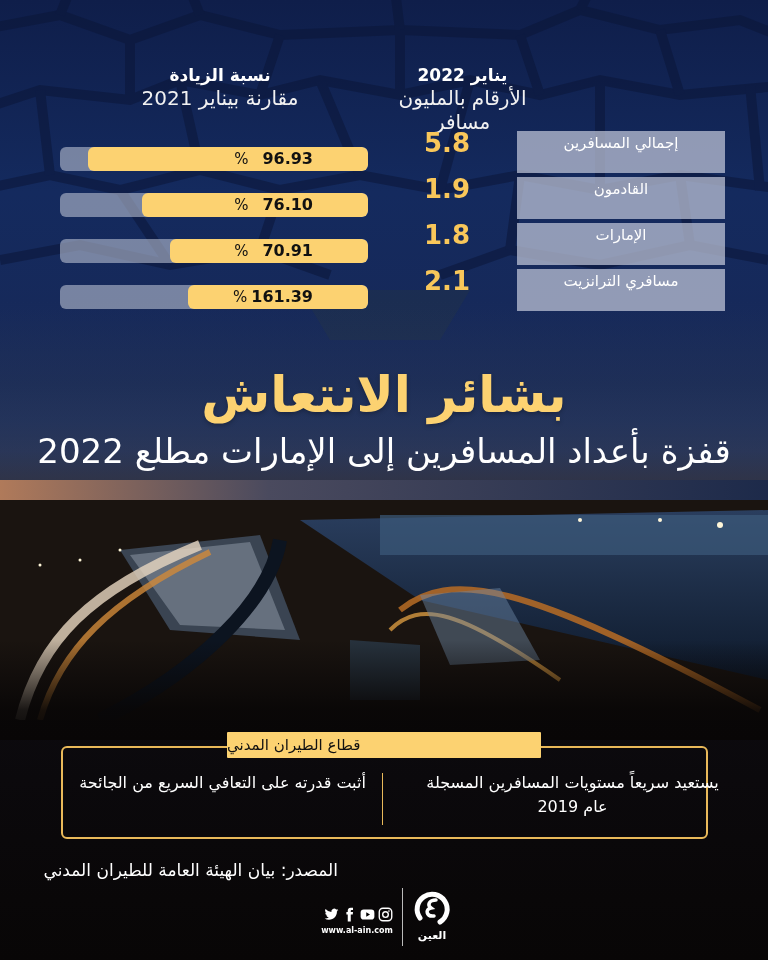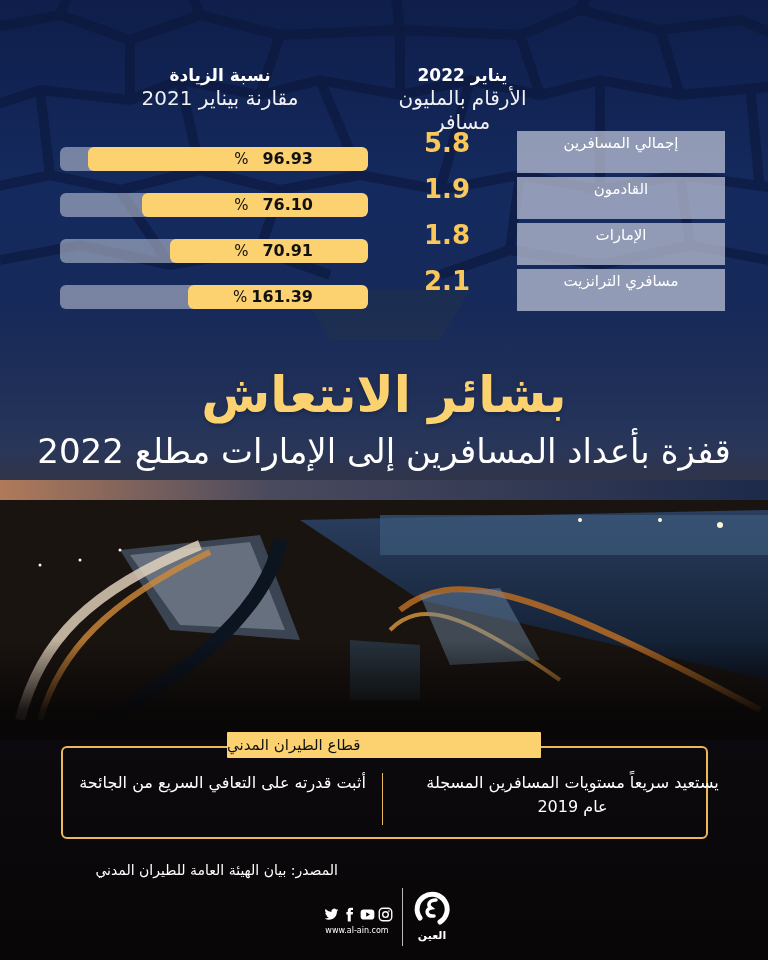--- a/index.html
+++ b/index.html
@@ -35,25 +35,25 @@
   .title { position: absolute; left: 0; top: 360px; width: 768px; text-align: center; color: #fcd271; font-weight: bold; font-size: 50px; line-height: 70px; direction: rtl; text-shadow: 0 2px 4px rgba(0,0,0,0.25); }
   .subtitle { position: absolute; left: 0; top: 432px; width: 768px; text-align: center; color: #fff; font-size: 34px; line-height: 38px; direction: rtl; }
 
   .box { position: absolute; left: 61px; top: 746px; width: 647px; height: 93px; border: 2px solid #e9b95a; border-radius: 6px; }
   .box-tag { position: absolute; left: 227px; top: 732px; width: 314px; height: 26px; border-radius: 1px; background: #fcd271; color: #111; font-size: 15px; line-height: 26px; text-align: left; direction: rtl; }
   .box-divider { position: absolute; left: 382px; top: 773px; width: 1px; height: 52px; background: #e9b95a; }
   .box-text { position: absolute; color: #fff; font-size: 16px; line-height: 24px; text-align: center; direction: rtl; }
   .box-right { left: 392px; top: 771px; width: 305px; margin-left: 28px; }
   .box-left { left: 70px; top: 771px; width: 305px; }
 
-  .source { position: absolute; right: 430px; top: 860px; color: #fff; font-size: 14px; line-height: 20px; direction: rtl; white-space: nowrap; margin-left: 44px; }
+  .source { position: absolute; right: 430px; top: 860px; color: #fff; font-size: 17px; line-height: 20px; direction: rtl; white-space: nowrap; margin-left: 44px; }
 
   .social { position: absolute; left: 322px; top: 904px; width: 72px; height: 20px; display: flex; gap: 3px; justify-content: center; align-items: center; }
   .social span { display: inline-block; width: 15px; height: 15px; }
-  .url { position: absolute; left: 316px; top: 925px; width: 82px; text-align: center; color: #fff; font-size: 8px; line-height: 12px; font-weight: normal; }
+  .url { position: absolute; left: 316px; top: 925px; width: 82px; text-align: center; color: #fff; font-size: 8px; line-height: 12px; font-weight: bold; }
   .vline { position: absolute; left: 402px; top: 888px; width: 1px; height: 58px; background: #bbb; }
   .logo { position: absolute; left: 412px; top: 886px; width: 40px; height: 60px; }
 </style>
 </head>
 <body>
 
 <div class="canvas">
 
   <svg class="hexbg" viewBox="0 0 768 340" preserveAspectRatio="none">
     <g fill="none" stroke="#0b1638" stroke-width="10">

